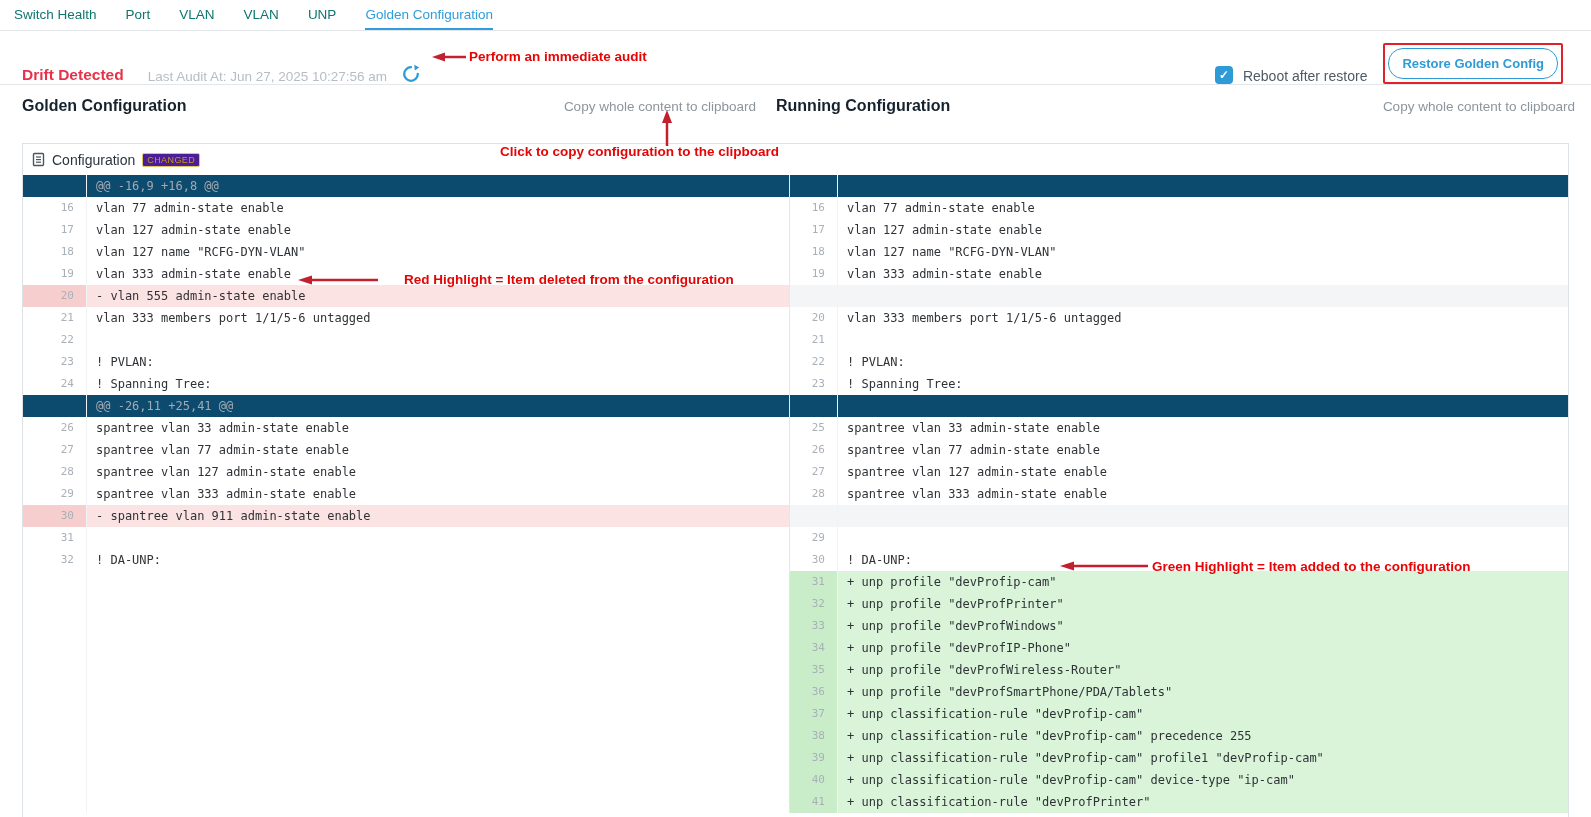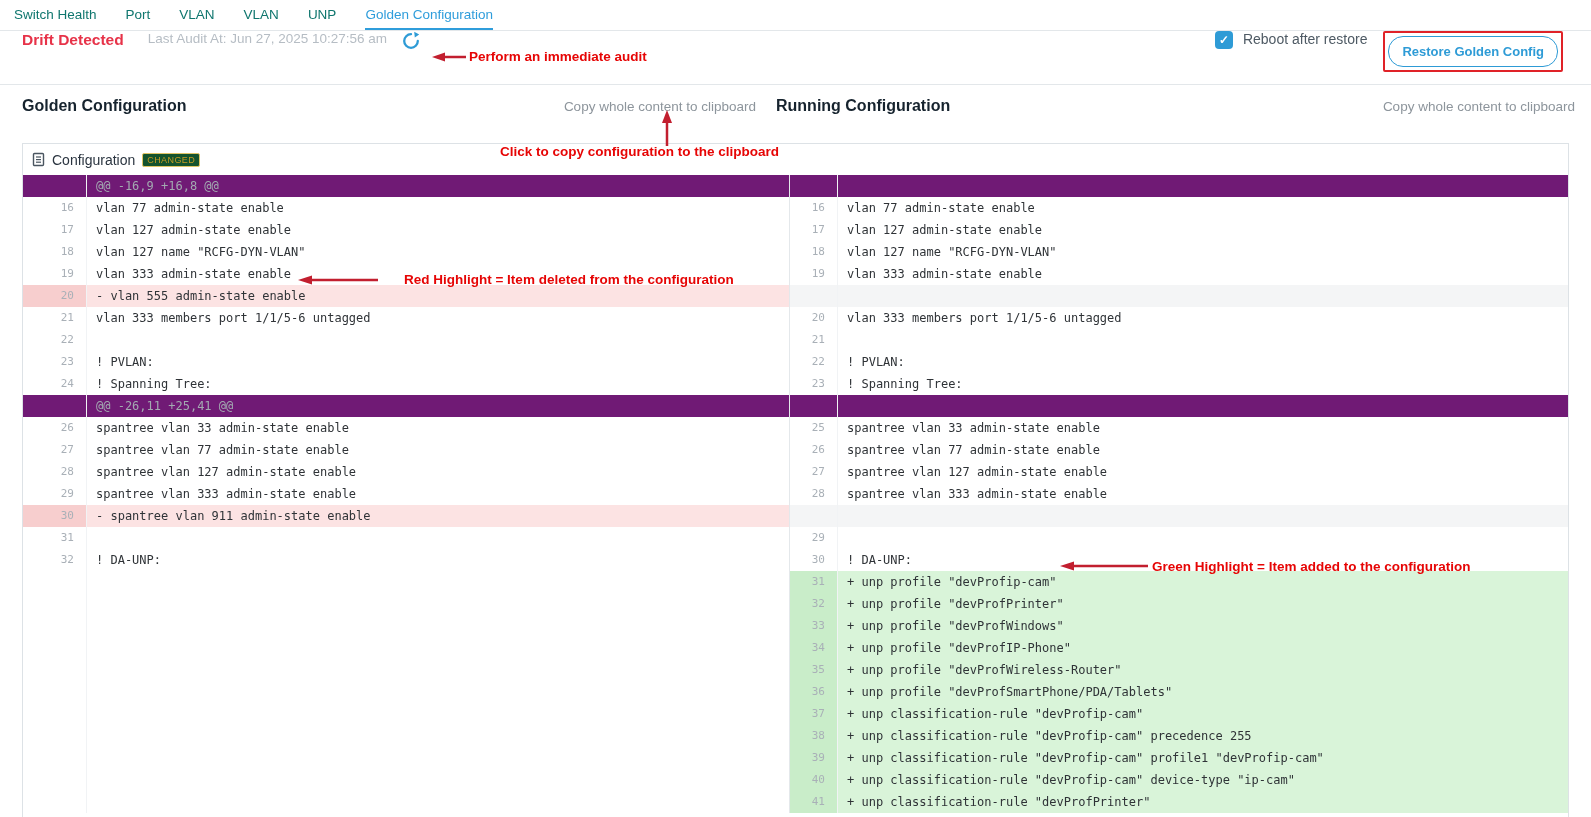--- a/index.html
+++ b/index.html
@@ -8,54 +8,54 @@
     width:1591px; height:817px; position:relative; overflow:hidden;
     background:#fff; font-family:"Liberation Sans", sans-serif; color:#333;
   }
 
   
   .tabbar { height:31px; border-bottom:1px solid #e3e7ea; display:flex; align-items:stretch; padding-left:14px; gap:29px; }
   .tab { font-size:13.5px; color:#0f766e; display:flex; align-items:center; border-bottom:2px solid transparent; cursor:pointer; }
   .tab.active { color:#2f9ddb; border-bottom-color:#2f9ddb; }
 
   
-  .auditbar { height:54px; border-bottom:1px solid #e3e7ea; display:flex; align-items:flex-start; padding:0 28px 0 22px; }
+  .auditbar { height:54px; border-bottom:1px solid #e3e7ea; display:flex; align-items:flex-end; padding:0 28px 0 22px; }
   .status { color:#e73349; font-weight:700; font-size:15.5px; }
   .lastaudit { color:#b6bdc4; font-size:13.5px; margin-left:24px; }
   .audit-icon { margin-left:14px; cursor:pointer; display:flex; align-items:center; }
   .spacer { flex:1; }
   .cb { width:18px; height:18px; border-radius:4px; background:#2e9bd6; display:flex; align-items:center; justify-content:center; cursor:pointer; flex:none; }
   .cb::after { content:"\2713"; color:#fff; font-size:12px; font-weight:700; }
-  .cb-label { font-size:14px; color:#4e5a64; margin:0 16px 12px 10px; white-space:nowrap; }
+  .cb-label { font-size:14px; color:#4e5a64; margin:0 16px 0 10px; white-space:nowrap; }
   .annotation-box { border:2px solid #e02228; padding:3px; border-radius:2px; }
   .restore-btn { background:#fff; border:1px solid #2e9bd6; color:#2e9bd6; font-size:13px; font-weight:600;
                  padding:7px 13px; border-radius:15px; cursor:pointer; font-family:inherit; white-space:nowrap; }
 
   
   .colhead { height:42px; display:flex; align-items:center; }
   .half-l { width:768px; flex:none; display:flex; justify-content:space-between; align-items:center; padding:0 12px 0 22px; }
   .half-r { flex:1; display:flex; justify-content:space-between; align-items:center; padding:0 16px 0 8px; }
   .coltitle { font-size:16px; font-weight:700; color:#16232e; }
   .copylink { font-size:13.5px; color:#8d959c; cursor:pointer; }
 
   
   .panel { margin:16px 22px; border:1px solid #dde2e6; height:810px; overflow:hidden; }
   .panel-head { height:31px; display:flex; align-items:center; padding-left:9px; gap:7px; }
   .panel-title { font-size:14px; color:#2b3540; }
-  .badge { font-size:9px; color:#c49b22; border:1px solid #e0c465; background:#14532d; padding:1px 4px; border-radius:2px; letter-spacing:.4px; }
+  .badge { font-size:9px; color:#c49b22; border:1px solid #e0c465; background:#4c1d95; padding:1px 4px; border-radius:2px; letter-spacing:.4px; }
 
   .drow { display:flex; height:22px; line-height:22px; }
   .gut  { flex:none; font-family:"DejaVu Sans Mono", monospace; font-size:11px; color:#a9b0b7; text-align:right; padding-right:12px; }
   .lgut { width:64px; border-right:1px solid #f1f3f5; }
   .rgut { width:48px; border-right:1px solid #f1f3f5; }
   .code { font-family:"DejaVu Sans Mono", monospace; font-size:12px; color:#2f3337; padding-left:9px; white-space:pre; overflow:hidden; }
   .lcode { width:703px; flex:none; border-right:1px solid #e4e8eb; }
   .rcode { flex:1; }
 
-  .gut.hunk, .code.hunk { background:#701a75; }
+  .gut.hunk, .code.hunk { background:#0c4a6e; }
   .code.hunk { color:#a3aab1; }
   .gut.empty, .code.empty { background:#f4f5f6; }
   .gut.del  { background:#f7cece; }
   .code.del { background:#fce3e3; }
   .gut.add  { background:#c9edc9; }
   .code.add { background:#d9f4d9; }
 
   
   .ann-text { position:absolute; color:#e60505; font-weight:700; font-size:13.5px; white-space:nowrap; z-index:5; }
   .ann-svg  { position:absolute; z-index:5; }

